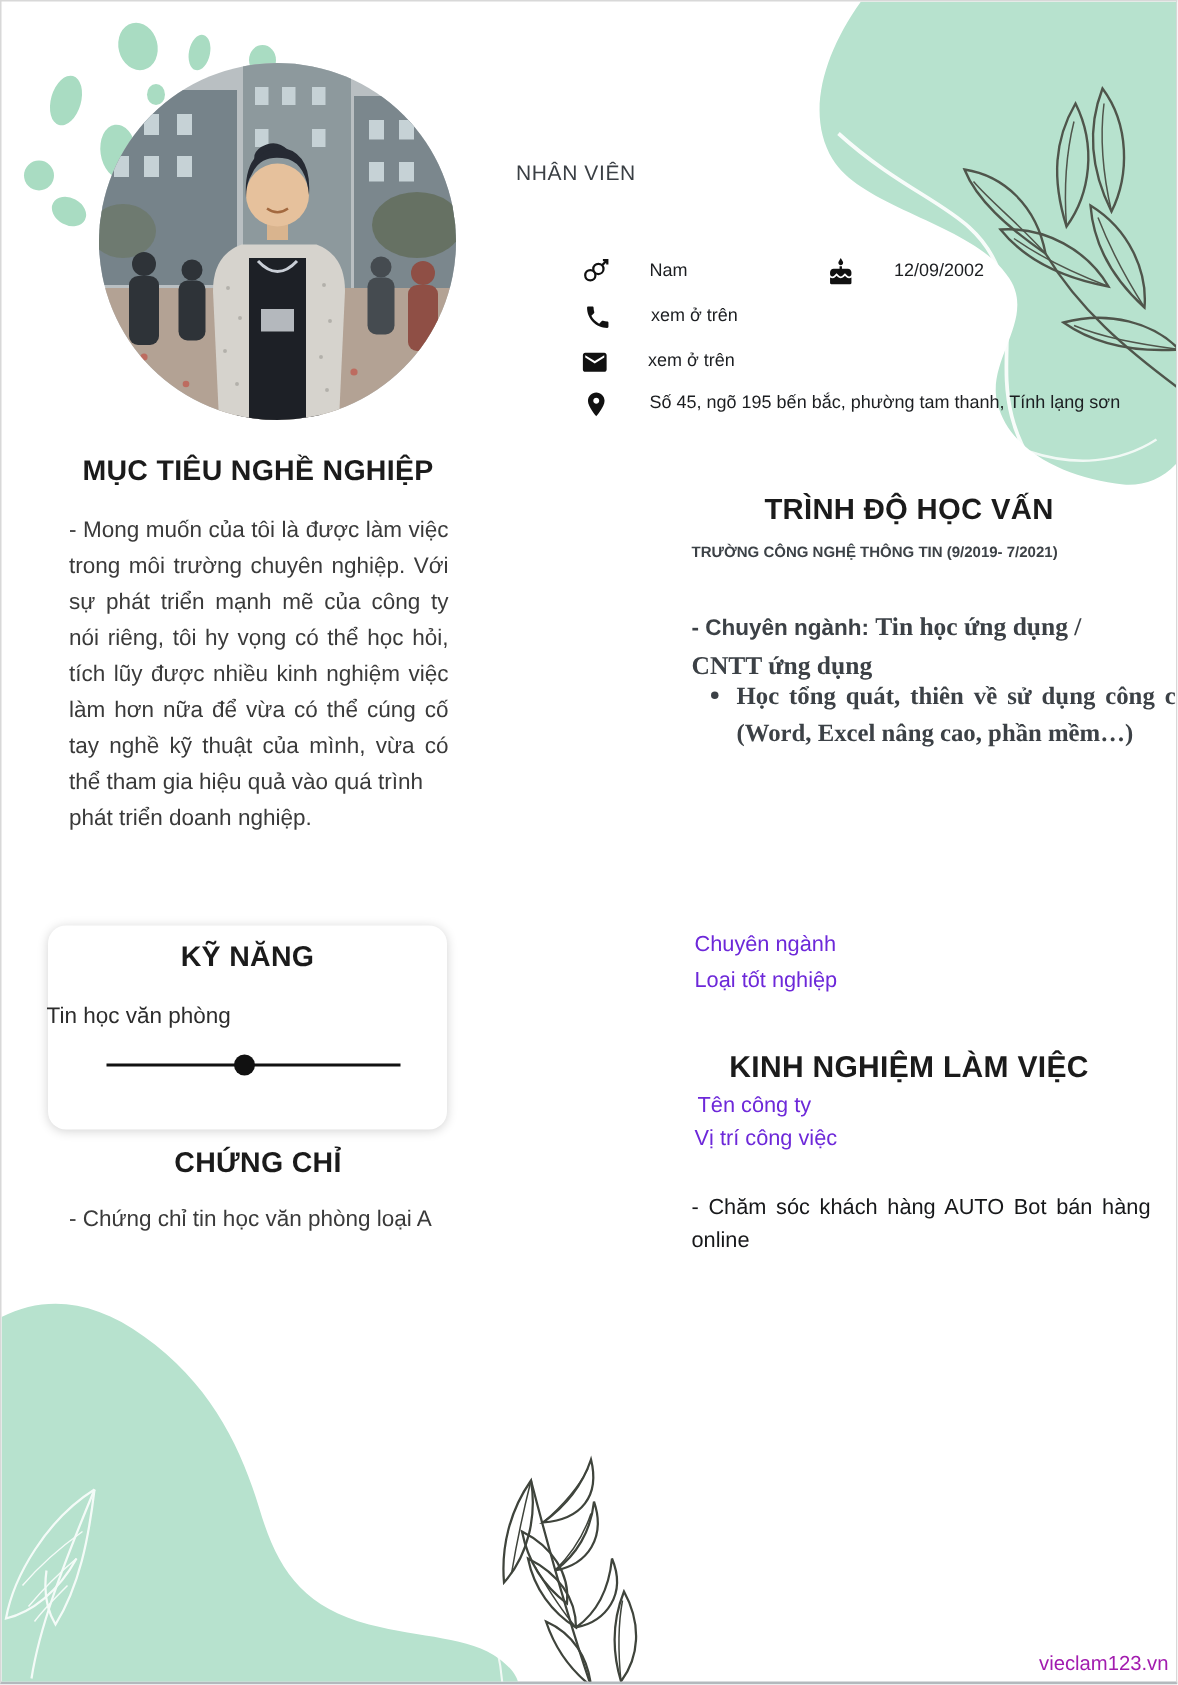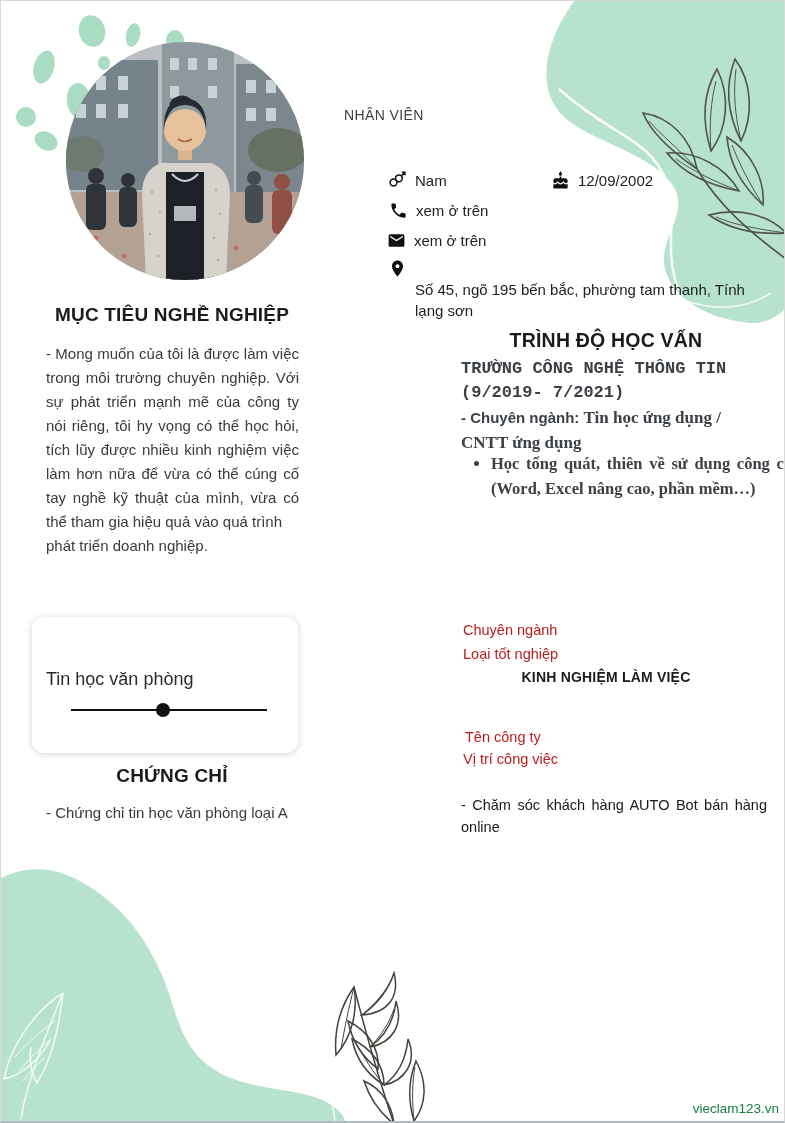--- a/index.html
+++ b/index.html
@@ -8,43 +8,43 @@
     border:1px solid #d8d8d8;border-bottom:2px solid #b3b9bd;box-sizing:border-box;
     font-family:"Liberation Sans", sans-serif;color:#222;
   }
   .abs{position:absolute;}
   .deco{pointer-events:none;}
   
   #photo{left:65px;top:41px;width:238px;height:238px;border-radius:50%;overflow:hidden;}
   
   #name{left:343px;top:52px;font-size:28px;font-weight:bold;color:#141414;letter-spacing:.2px;}
   #subtitle{left:343px;top:106px;font-size:14px;color:#3a3f44;letter-spacing:.4px;}
-  .contact-row{display:flex;align-items:flex-start;gap:8px;font-size:15px;color:#1c1e21;line-height:21px;}
+  .contact-row{display:flex;align-items:center;gap:26px;font-size:12px;color:#1c1e21;line-height:21px;}
   .cicon{width:19px;height:19px;flex:0 0 auto;margin-top:1px;}
   
   .h1{font-size:19px;font-weight:bold;color:#1b1b1b;text-align:center;letter-spacing:.2px;}
   
   #objective-body{left:45px;top:341px;width:253px;font-size:15px;line-height:24px;color:#3a3a3a;
     text-align:justify;white-space:pre-line;}
   #skill-card{left:31px;top:616px;width:266px;height:136px;background:#fff;border-radius:12px;
     box-shadow:0 1px 7px rgba(0,0,0,.18);}
-  #skill-label{left:45px;top:668px;font-size:18px;color:#2c2c2c;}
+  #skill-label{left:30px;top:668px;font-size:15px;color:#2c2c2c;}
   #skill-slider{left:70px;top:708px;width:196px;height:2px;background:#111;}
   #skill-thumb{position:absolute;top:-6px;width:14px;height:14px;border-radius:50%;background:#111;transform:translateX(-50%);}
   #cert-body{left:45px;top:801px;width:253px;font-size:15px;line-height:22px;color:#3a3a3a;text-align:justify;}
   
-  #edu-school{left:460px;top:356px;width:302px;font-size:17px;line-height:24px;font-weight:bold;color:#3c4146;font-family:Liberation Mono, monospace;}
+  #edu-school{left:460px;top:356px;width:302px;font-size:10px;line-height:24px;font-weight:bold;color:#3c4146;}
   #edu-major{left:460px;top:404px;width:310px;font-size:15px;line-height:25px;font-weight:bold;color:#3c4146;}
   #edu-major .serif{font-family:"Liberation Serif","DejaVu Serif",serif;font-size:17px;}
   #edu-bullets{left:460px;top:450px;width:302px;margin:0;padding-left:30px;}
   #edu-bullets li{font-family:"Liberation Serif","DejaVu Serif",serif;font-weight:bold;font-size:16.5px;
     line-height:25px;color:#3c4146;text-align:justify;}
-  .ghost{font-size:14.5px;color:#b91c1c;}
+  .ghost{font-size:14.5px;color:#6d28d9;}
   .workline{font-size:14.5px;color:#17181a;line-height:22px;}
-  #watermark{left:620px;top:1100px;width:158px;text-align:right;font-size:13.5px;color:#15803d;}
+  #watermark{left:620px;top:1100px;width:158px;text-align:right;font-size:13.5px;color:#a21caf;}
 </style>
 </head>
 <body>
 
 <div id="page">
 
   <svg class="abs deco" style="left:10px;top:8px" width="195" height="155" viewBox="0 0 195 155">
     <g fill="#a9dcc2">
       <ellipse cx="81" cy="22" rx="13" ry="16" transform="rotate(-14 81 22)"></ellipse>
       <ellipse cx="122" cy="26" rx="7" ry="12" transform="rotate(12 122 26)"></ellipse>
@@ -213,46 +213,47 @@
   <div class="abs contact-row" style="left:386px;top:229px;width:200px">
     <svg class="cicon" viewBox="0 0 24 24" fill="#111">
       <path d="M20 4H4c-1.1 0-1.99.9-1.99 2L2 18c0 1.1.9 2 2 2h16c1.1 0 2-.9 2-2V6c0-1.1-.9-2-2-2zm0 4l-8 5-8-5V6l8 5 8-5v2z"></path>
     </svg>
     <span>xem ở trên</span>
   </div>
   <div class="abs contact-row" style="left:387px;top:257px;width:368px">
     <svg class="cicon" viewBox="0 0 24 24" fill="#111">
       <path d="M12 2C8.13 2 5 5.13 5 9c0 5.25 7 13 7 13s7-7.75 7-13c0-3.87-3.13-7-7-7zm0 9.5c-1.38 0-2.5-1.12-2.5-2.5s1.12-2.5 2.5-2.5 2.5 1.12 2.5 2.5-1.12 2.5-2.5 2.5z"></path>
     </svg>
-    <span style="width:345px;display:inline-block;margin-top:21px;">Số 45, ngõ 195 bến bắc, phường tam thanh, Tính lạng sơn</span>
+    <span style="width:345px;display:inline-block;">Số 45, ngõ 195 bến bắc, phường tam thanh, Tính lạng sơn</span>
   </div>
 
   <div class="abs h1" style="left:45px;top:303px;width:252px">MỤC TIÊU NGHỀ NGHIỆP</div>
   <div class="abs" id="objective-body">- Mong muốn của tôi là được làm việc trong môi trường chuyên nghiệp. Với sự phát triển mạnh mẽ của công ty nói riêng, tôi hy vọng có thể học hỏi, tích lũy được nhiều kinh nghiệm việc làm hơn nữa để vừa có thể cúng cố tay nghề kỹ thuật của mình, vừa có thể tham gia hiệu quả vào quá trình
 phát triển doanh nghiệp.</div>
 
   <div class="abs" id="skill-card"></div>
+  <div class="abs h1" style="left:31px;top:627px;width:266px">KỸ NĂNG</div>
   <div class="abs" id="skill-label">Tin học văn phòng</div>
   <div class="abs" id="skill-slider">
     <div id="skill-thumb" style="left: 47%;"></div>
   </div>
 
   <div class="abs h1" style="left:45px;top:764px;width:252px">CHỨNG CHỈ</div>
   <div class="abs" id="cert-body">- Chứng chỉ tin học văn phòng loại A</div>
 
   <div class="abs h1" style="left:455px;top:328px;width:300px;font-size:19.5px">TRÌNH ĐỘ HỌC VẤN</div>
   <div class="abs" id="edu-school">TRƯỜNG CÔNG NGHỆ THÔNG TIN (9/2019- 7/2021)</div>
   <div class="abs" id="edu-major">
     <span>- Chuyên ngành: </span><span class="serif">Tin học ứng dụng / CNTT ứng dụng</span>
   </div>
   <ul class="abs" id="edu-bullets">
     <li>Học tổng quát, thiên về sử dụng công cụ (Word, Excel nâng cao, phần mềm…)</li>
   </ul>
   <div class="abs ghost" style="left:462px;top:621px">Chuyên ngành</div>
   <div class="abs ghost" style="left:462px;top:645px">Loại tốt nghiệp</div>
 
-  <div class="abs h1" style="left:455px;top:668px;width:300px;font-size:14px">KINH NGHIỆM LÀM VIỆC</div>
+  <div class="abs h1" style="left:455px;top:700px;width:300px;font-size:20px">KINH NGHIỆM LÀM VIỆC</div>
   <div class="abs ghost" style="left:464px;top:728px">Tên công ty</div>
   <div class="abs ghost" style="left:462px;top:750px">Vị trí công việc</div>
   <div class="abs workline" style="left:460px;top:793px;width:306px;text-align:justify">- Chăm sóc khách hàng AUTO Bot bán hàng online</div>
 
   <div class="abs" id="watermark">vieclam123.vn</div>
 </div>
 
 </body></html>

